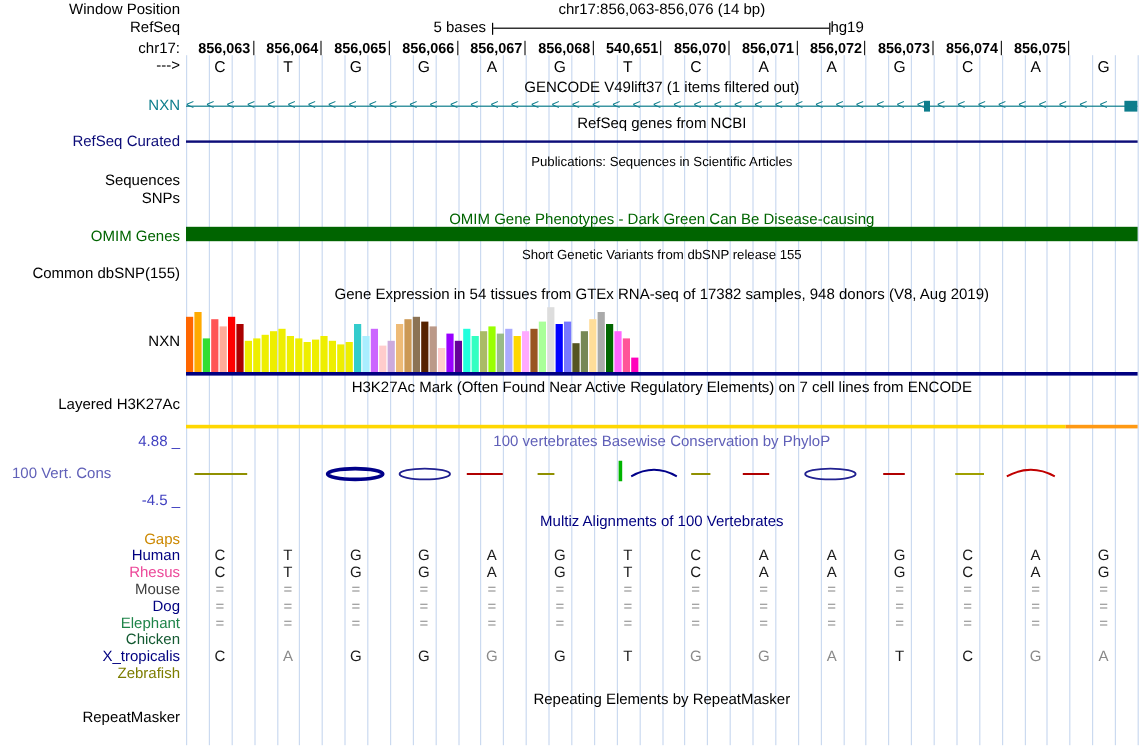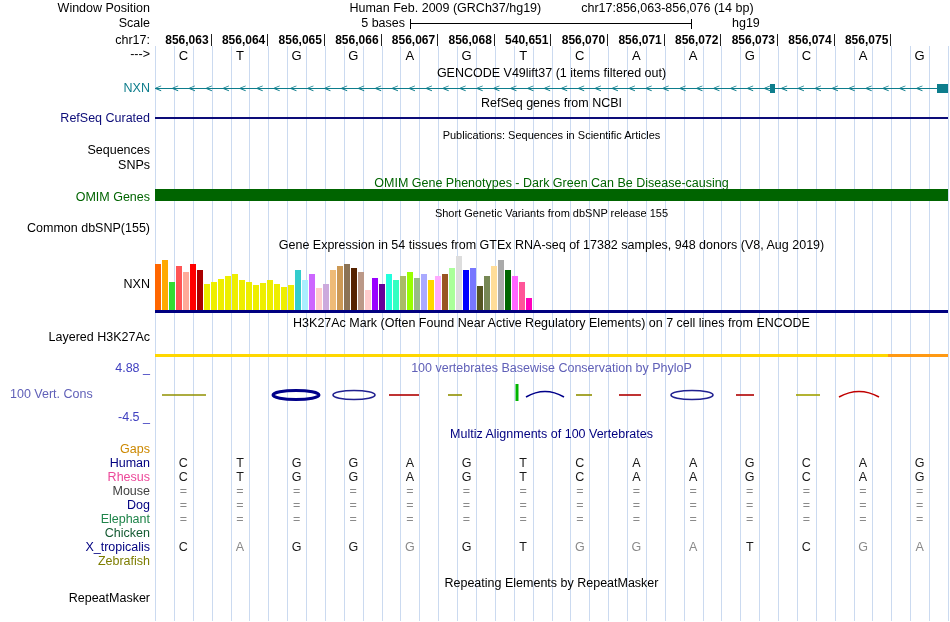--- a/index.html
+++ b/index.html
@@ -7,21 +7,21 @@
           font-family:"Liberation Sans",sans-serif;color:#000;}
   .gridline{position:absolute;width:1px;}
   .tlabel{position:absolute;left:0;width:150px;text-align:right;font-size:12.5px;line-height:13px;white-space:nowrap;}
   .tlabel-left{position:absolute;left:10px;text-align:left;font-size:12.5px;line-height:13px;white-space:nowrap;}
   .ctitle{position:absolute;left:155px;width:793px;text-align:center;font-size:12.5px;line-height:13px;}
   .small{font-size:11px;}
   #hdr-center{position:absolute;left:155px;top:2px;width:793px;display:flex;justify-content:center;gap:40px;font-size:12.5px;line-height:13px;}
   #scale-text{position:absolute;left:295px;top:17px;width:110px;text-align:right;font-size:12.5px;line-height:13px;}
   #scale-line{position:absolute;left:410px;top:19px;width:280px;height:10px;border-left:1px solid #000;border-right:1px solid #000;}
   #scale-line-inner{position:absolute;left:0;top:4px;width:100%;height:1px;background:#000;}
-  #genome-name{position:absolute;left:732px;top:17px;font-size:12.5px;line-height:13px;}
+  #genome-name{position:absolute;left:692px;top:17px;font-size:12.5px;line-height:13px;}
   #ruler-cells{position:absolute;left:155px;top:34px;width:793px;height:12px;display:flex;font-weight:bold;}
   .rulercell{box-sizing:border-box;width:56.642px;border-right:1px solid #222;font-size:12px;line-height:12px;text-align:right;padding-right:2px;}
   #seq-cells{position:absolute;left:155px;top:48px;width:793px;height:15px;display:flex;}
   .seqcell{width:56.642px;text-align:center;font-size:13px;line-height:15px;}
   #nxn-row{position:absolute;left:155px;top:82px;width:793px;height:13px;overflow:hidden;}
   #nxn-line{position:absolute;left:0;top:6px;width:100%;height:1px;}
   #gencode-arrows{position:absolute;left:0;top:0;width:100%;height:13px;font-size:11.5px;line-height:13px;letter-spacing:10.2px;white-space:nowrap;}
   .nxn-exon{position:absolute;top:2px;height:9px;}
   #refseq-line{position:absolute;left:155px;top:117px;width:793px;height:2px;}
   #omim-bar{position:absolute;left:155px;top:189px;width:793px;height:12px;}
@@ -78,25 +78,24 @@
       <div class="gridline" style="left: 853.597px; top: 46px; height: 575px; background: rgb(203, 218, 240);"></div>
       <div class="gridline" style="left: 872.478px; top: 46px; height: 575px; background: rgb(203, 218, 240);"></div>
       <div class="gridline" style="left: 891.359px; top: 46px; height: 575px; background: rgb(203, 218, 240);"></div>
       <div class="gridline" style="left: 910.24px; top: 46px; height: 575px; background: rgb(203, 218, 240);"></div>
       <div class="gridline" style="left: 929.121px; top: 46px; height: 575px; background: rgb(203, 218, 240);"></div>
       <div class="gridline" style="left: 948.002px; top: 46px; height: 575px; background: rgb(203, 218, 240);"></div>
     </div>
 
   <div class="tlabel" style="top:2px">Window Position</div>
   <div id="hdr-center">
-    <span>Human Feb. 2009 (GRCh37/hg19)</span>
     <span>chr17:856,063-856,076 (14 bp)</span>
   </div>
 
-  <div class="tlabel" style="top:17px">Scale</div>
+  <div class="tlabel" style="top:17px">RefSeq</div>
   <div id="scale-text">5 bases</div>
   <div id="scale-line">
       <div id="scale-line-inner"></div>
     </div>
   <div id="genome-name">hg19</div>
 
   <div class="tlabel" style="top:34px">chr17:</div>
   <div id="ruler-cells">
       <div class="rulercell">856,063</div>
       <div class="rulercell">856,064</div>

